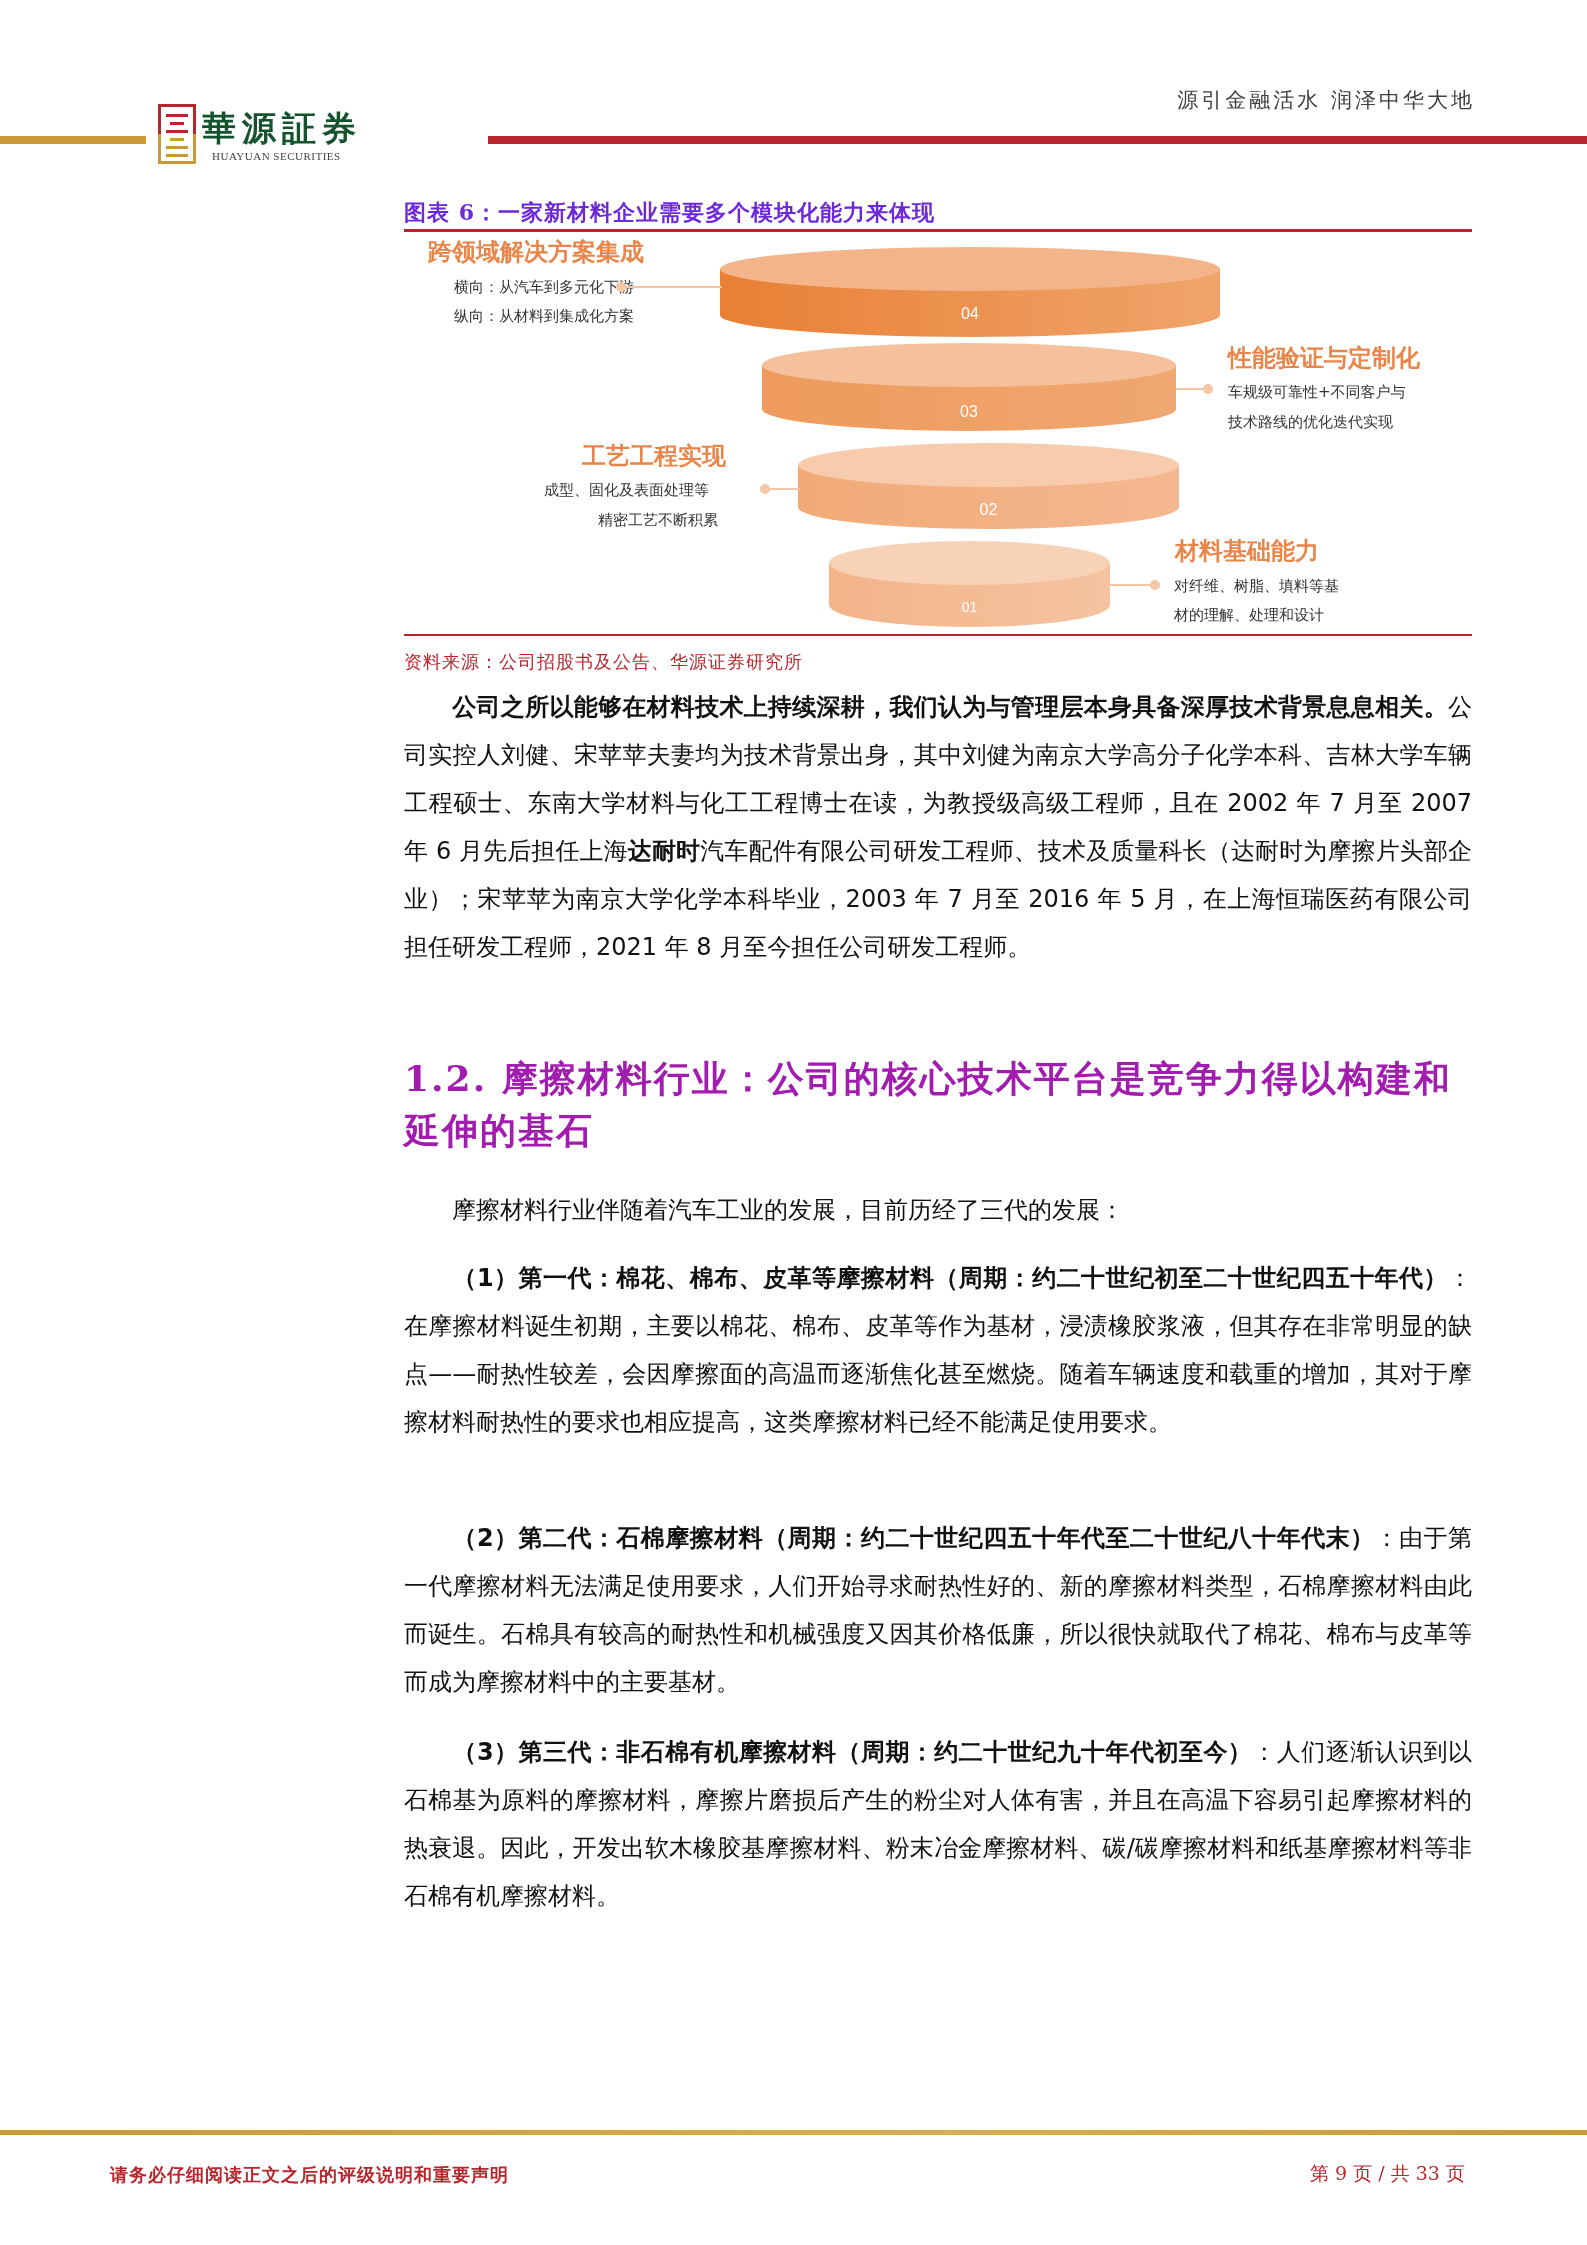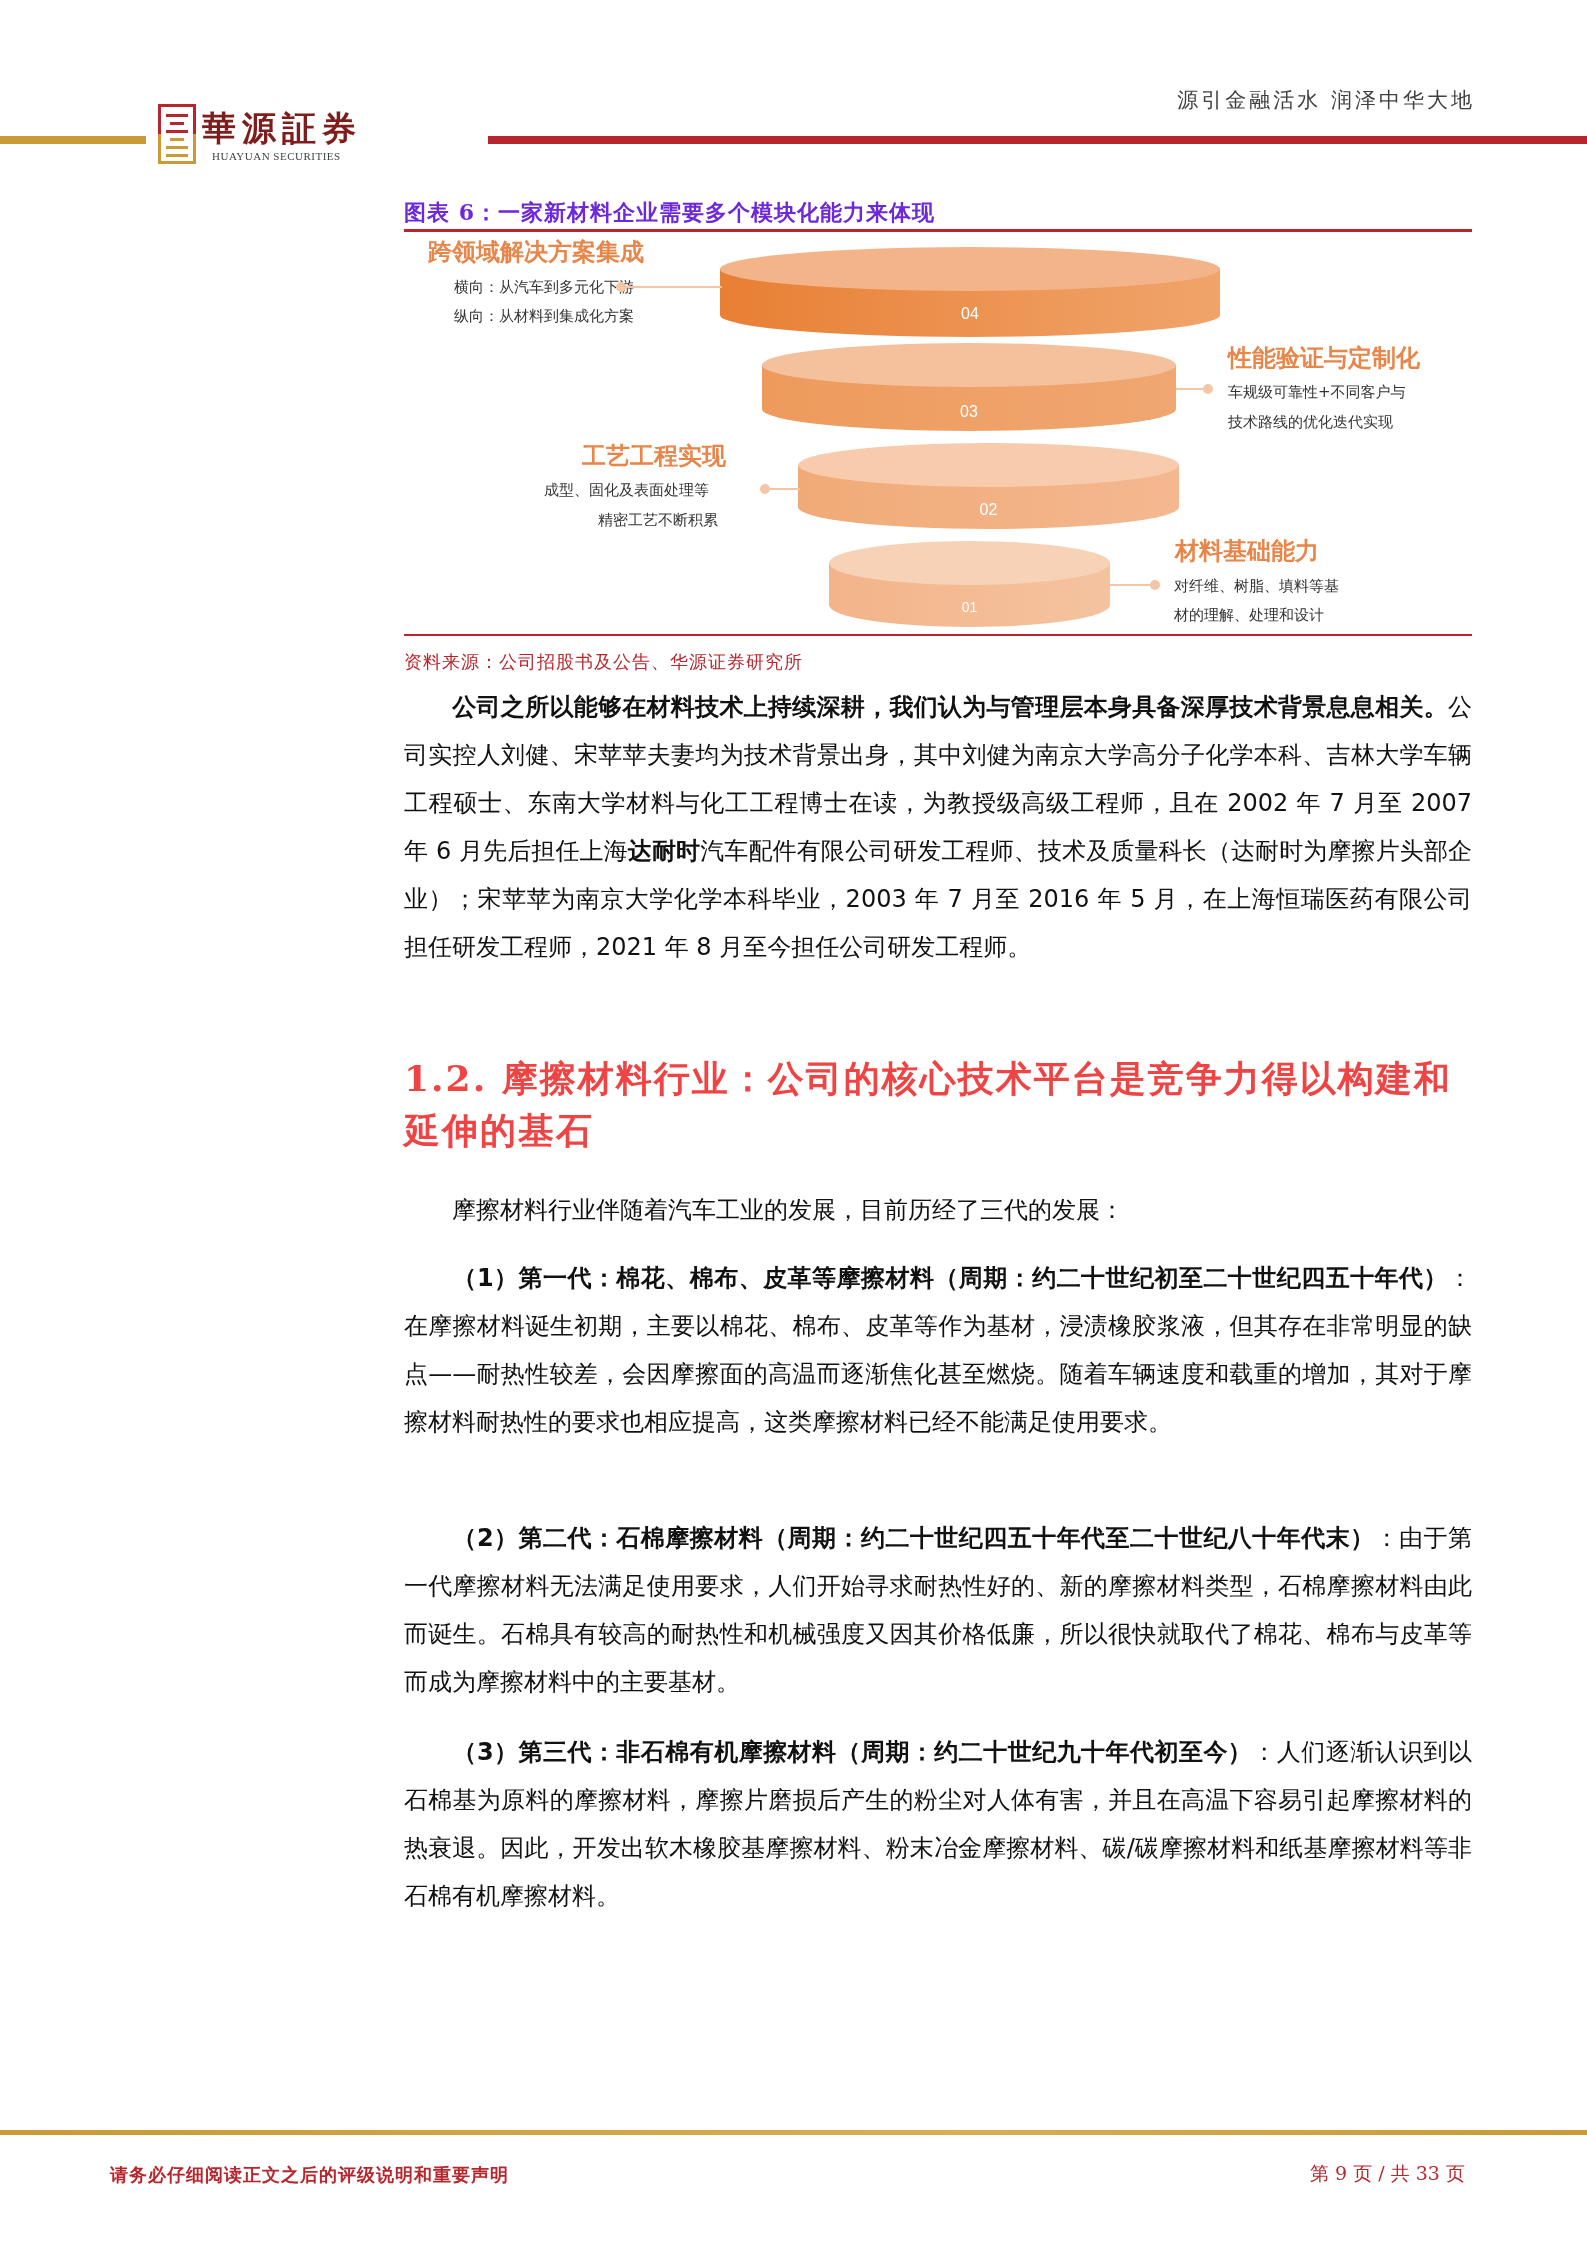--- a/index.html
+++ b/index.html
@@ -8,21 +8,21 @@
 
   
   .hdr-line-gold { position: absolute; left: 0; top: 136px; width: 146px; height: 8px; background: #c99a36; }
   .hdr-line-red { position: absolute; left: 488px; top: 136px; width: 1099px; height: 8px; background: #b8262d; }
   .logo { position: absolute; left: 158px; top: 104px; width: 320px; height: 64px; }
   .logo-mark { position: absolute; left: 0; top: 0; width: 38px; height: 60px; }
   .logo-mark .top { position: absolute; left: 0; top: 0; width: 38px; height: 30px; border: 3px solid #b8262d; border-bottom: none; box-sizing: border-box; }
   .logo-mark .top i { position: absolute; left: 5px; right: 5px; height: 3px; background: #b8262d; }
   .logo-mark .bot { position: absolute; left: 0; top: 30px; width: 38px; height: 30px; border: 3px solid #c99a36; border-top: none; box-sizing: border-box; }
   .logo-mark .bot i { position: absolute; left: 5px; right: 5px; height: 3px; background: #c99a36; }
-  .logo-cn { position: absolute; left: 44px; top: 2px; font-family: "DejaVu Serif", serif; font-weight: bold; font-size: 34px; letter-spacing: 6px; color: #7f1d1d; white-space: nowrap; }
+  .logo-cn { position: absolute; left: 44px; top: 2px; font-family: "DejaVu Serif", serif; font-weight: bold; font-size: 34px; letter-spacing: 6px; color: #14532d; white-space: nowrap; }
   .logo-en { position: absolute; left: 54px; top: 46px; font-family: "Liberation Serif", serif; font-size: 11px; color: #444; letter-spacing: 0.5px; white-space: nowrap; }
   .slogan { position: absolute; right: 112px; top: 86px; font-family: "DejaVu Serif", serif; font-size: 21px; color: #404040; letter-spacing: 3px; white-space: nowrap; }
 
   
   .fig-title { position: absolute; left: 404px; top: 198px; font-family: "DejaVu Serif", serif; font-weight: bold; font-size: 22px; color: #6d28d9; letter-spacing: 1px; white-space: nowrap; }
   .fig-rule-top { position: absolute; left: 404px; top: 229px; width: 1068px; height: 3px; background: #b8262d; }
   .fig-rule-bot { position: absolute; left: 404px; top: 634px; width: 1068px; height: 2px; background: #b8262d; }
 
   
   .disk { position: absolute; }
@@ -34,21 +34,21 @@
   .connector { position: absolute; height: 2px; background: #f5c6a6; }
   .dot { position: absolute; width: 10px; height: 10px; border-radius: 50%; background: #f5c6a6; }
 
   .source { position: absolute; left: 404px; top: 650px; font-family: "DejaVu Serif", serif; font-size: 18px; color: #b8262d; letter-spacing: 1px; white-space: nowrap; }
 
   
   .para { position: absolute; left: 404px; width: 1068px; font-size: 24px; line-height: 48px; color: #111; text-align: justify; }
   .para .ind { display: inline-block; width: 48px; }
   .para b { font-weight: bold; }
 
-  .h2 { position: absolute; left: 404px; top: 1052px; width: 1068px; font-family: "DejaVu Serif", serif; font-weight: bold; font-size: 36px; line-height: 52px; color: #ef4444; letter-spacing: 2px; }
+  .h2 { position: absolute; left: 404px; top: 1052px; width: 1068px; font-family: "DejaVu Serif", serif; font-weight: bold; font-size: 36px; line-height: 52px; color: #a21caf; letter-spacing: 2px; }
 
   
   .ftr-line { position: absolute; left: 0; top: 2130px; width: 1587px; height: 5px; background: linear-gradient(to right, #c99a36, #d8ae52 60%, #c99a36); }
   .ftr-left { position: absolute; left: 110px; top: 2163px; font-family: "DejaVu Serif", serif; font-weight: bold; font-size: 18px; color: #b8262d; letter-spacing: 1px; white-space: nowrap; }
   .ftr-right { position: absolute; left: 1310px; top: 2161px; font-family: "DejaVu Serif", serif; font-size: 19px; color: #b8262d; white-space: nowrap; }
 </style>
 </head>
 <body>
 
 <div class="hdr-line-gold"></div>

